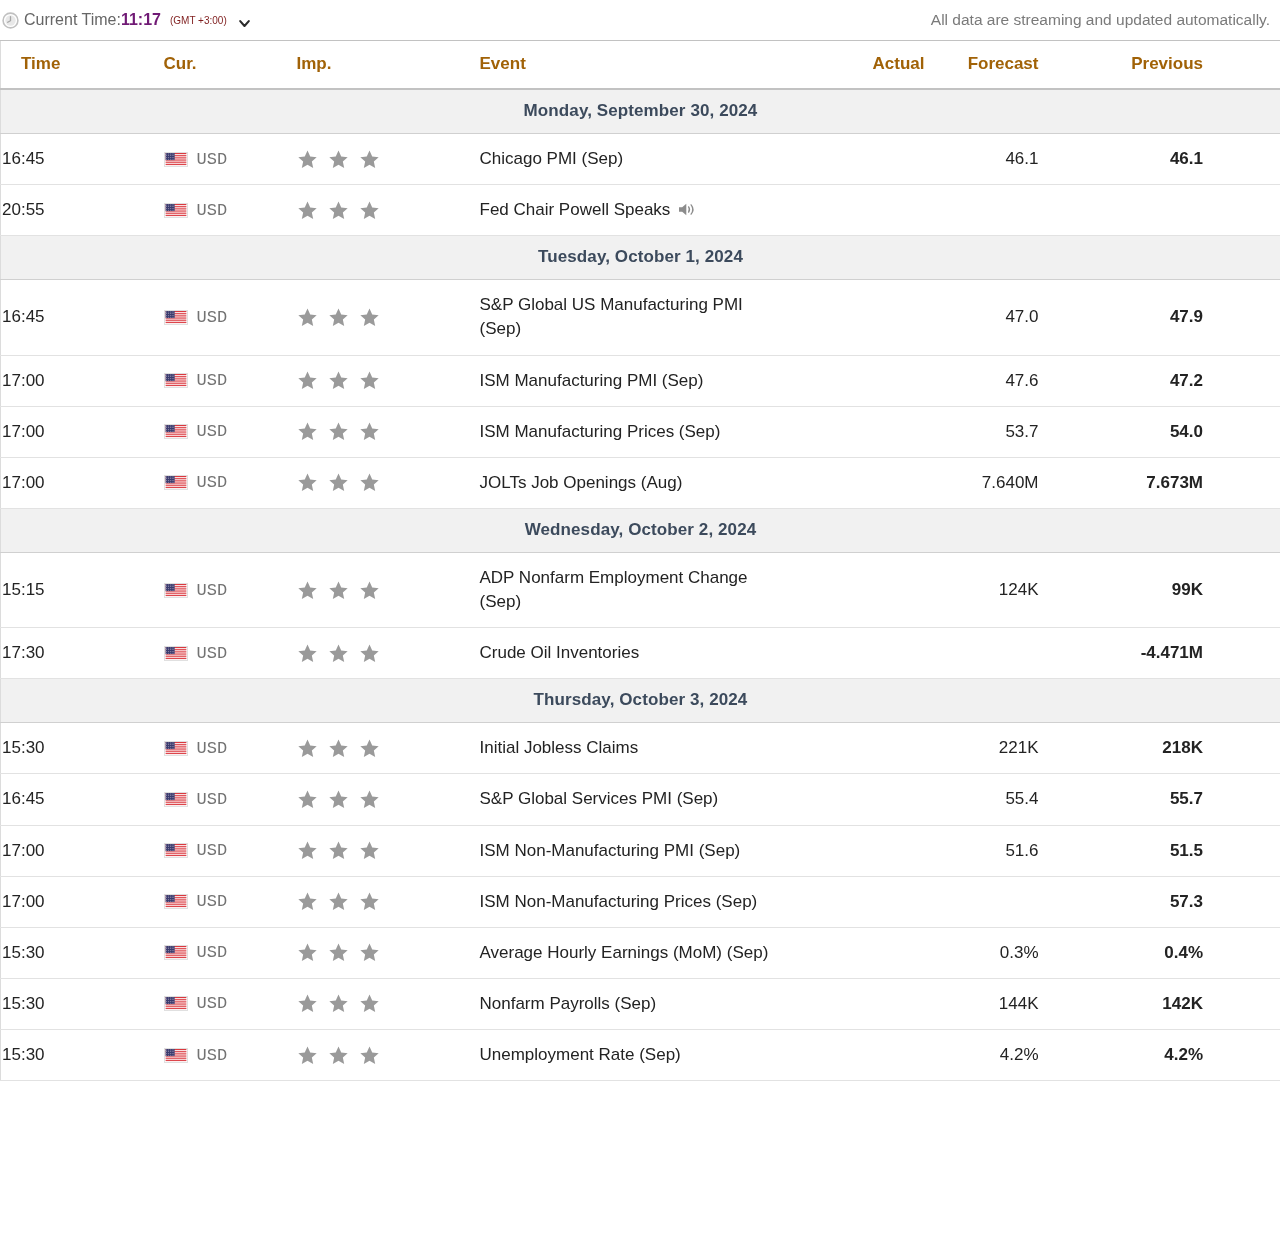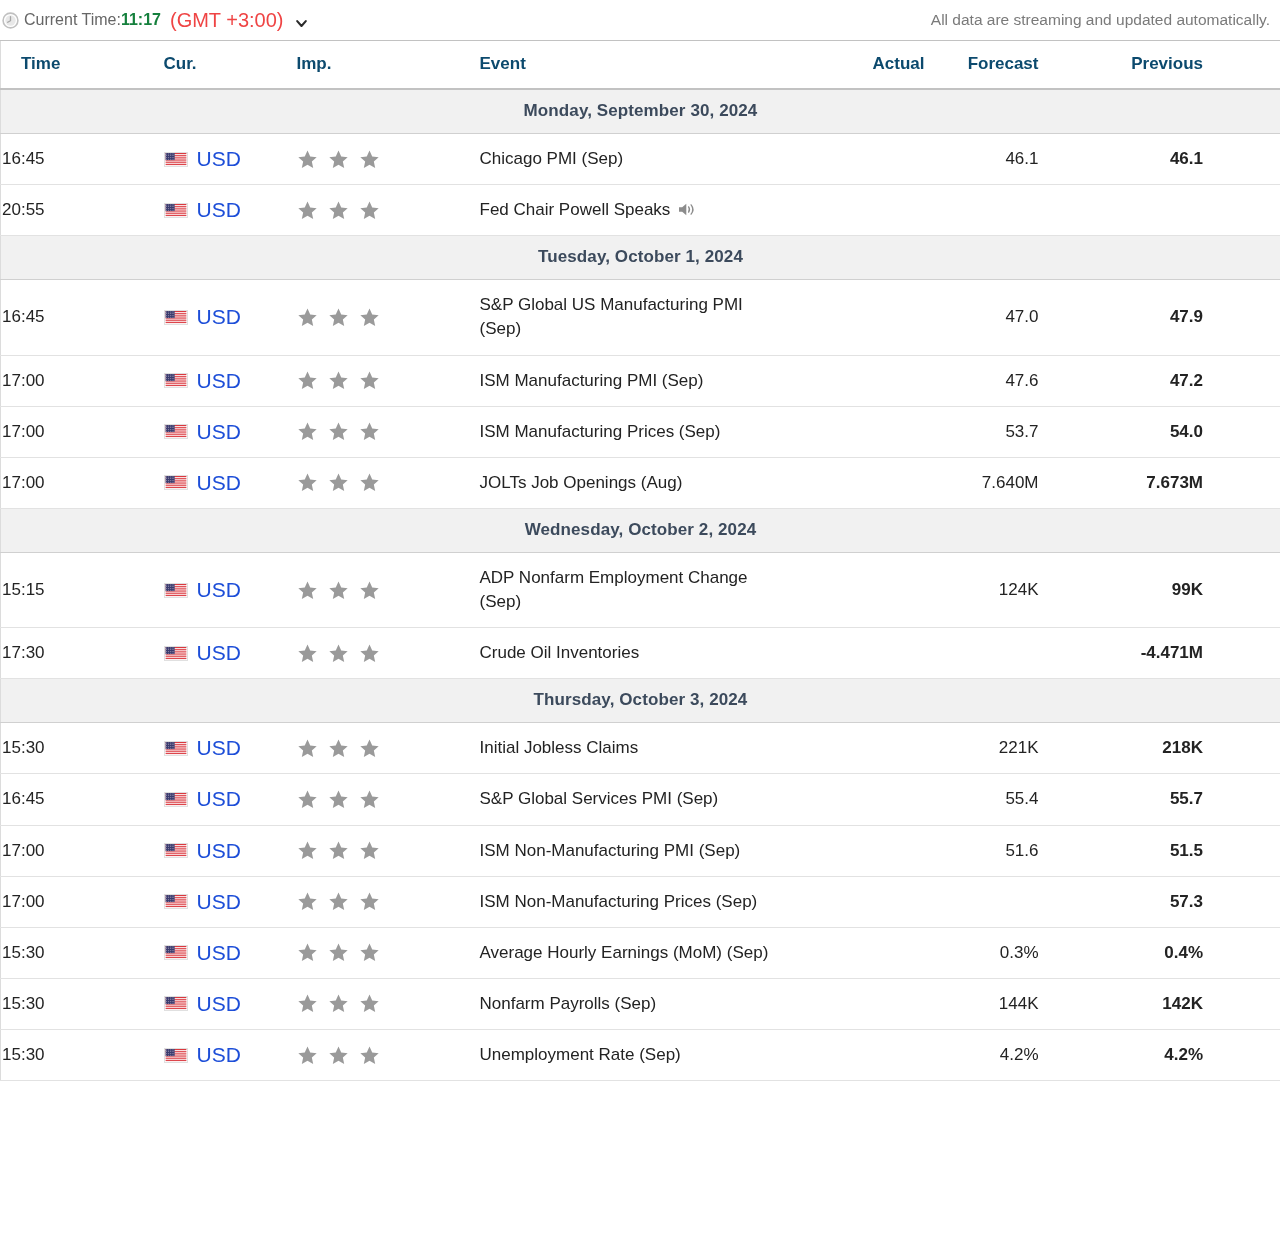--- a/index.html
+++ b/index.html
@@ -27,22 +27,22 @@
     gap: 0;
     white-space: nowrap;
   }
   .clock-icon {
     width: 17px; height: 17px;
     flex: 0 0 auto;
     margin-right: 5px;
     display: block;
   }
   .tz-label { color: #666666; font-size: 16px; }
-  .tz-time  { color: #15803d; font-weight: bold; font-size: 16px; }
-  .tz-offset{ color: #ef4444; font-size: 20px; margin-left: 9px; }
+  .tz-time  { color: #701a75; font-weight: bold; font-size: 16px; }
+  .tz-offset{ color: #7f1d1d; font-size: 10px; margin-left: 9px; }
   .tz-caret {
     margin-left: 11px;
     width: 13px; height: 13px;
     display: inline-block;
     position: relative; top: 2px;
   }
   .stream-note {
     margin-left: auto;
     color: #7a7a7a;
     font-size: 15.5px;
@@ -62,21 +62,21 @@
   table.cal col.c-cur   { width: 135px; }
   table.cal col.c-imp   { width: 170px; }
   table.cal col.c-event { width: 352px; }
   table.cal col.c-act   { width: 130px; }
   table.cal col.c-fore  { width: 118px; }
   table.cal col.c-prev  { width: 230px; }
 
   thead th {
     font-size: 17px;
     font-weight: bold;
-    color: #0c4a6e;
+    color: #a16207;
     padding: 13px 0 14px 0;
     border-top: 1px solid #c2c2c2;
     border-bottom: 2px solid #c2c2c2;
     background: #ffffff;
     text-align: left;
     white-space: nowrap;
   }
   thead th.th-time  { padding-left: 20px; }
   thead th.th-cur   { padding-left: 18px; }
   thead th.th-imp   { padding-left: 16px; }
@@ -111,21 +111,21 @@
     white-space: nowrap;
   }
   tr.ev-row td.td-cur { padding-left: 18px; white-space: nowrap; }
   .cur-wrap { display: flex; align-items: center; gap: 9px; }
   .flag {
     width: 24px; height: 15px;
     flex: 0 0 auto;
     display: block;
     border: 1px solid rgba(0,0,0,0.12);
   }
-  .cur-code { font-size: 21px; color: #1d4ed8; }
+  .cur-code { font-size: 17px; color: #737373; font-family: Liberation Mono, monospace; }
 
   tr.ev-row td.td-imp { padding-left: 16px; }
   .stars { display: flex; align-items: center; gap: 10px; }
   .star { width: 21px; height: 21px; display: block; flex: 0 0 auto; }
 
   tr.ev-row td.td-event {
     padding-left: 29px;
     padding-right: 14px;
     font-size: 17px;
     color: #232323;

